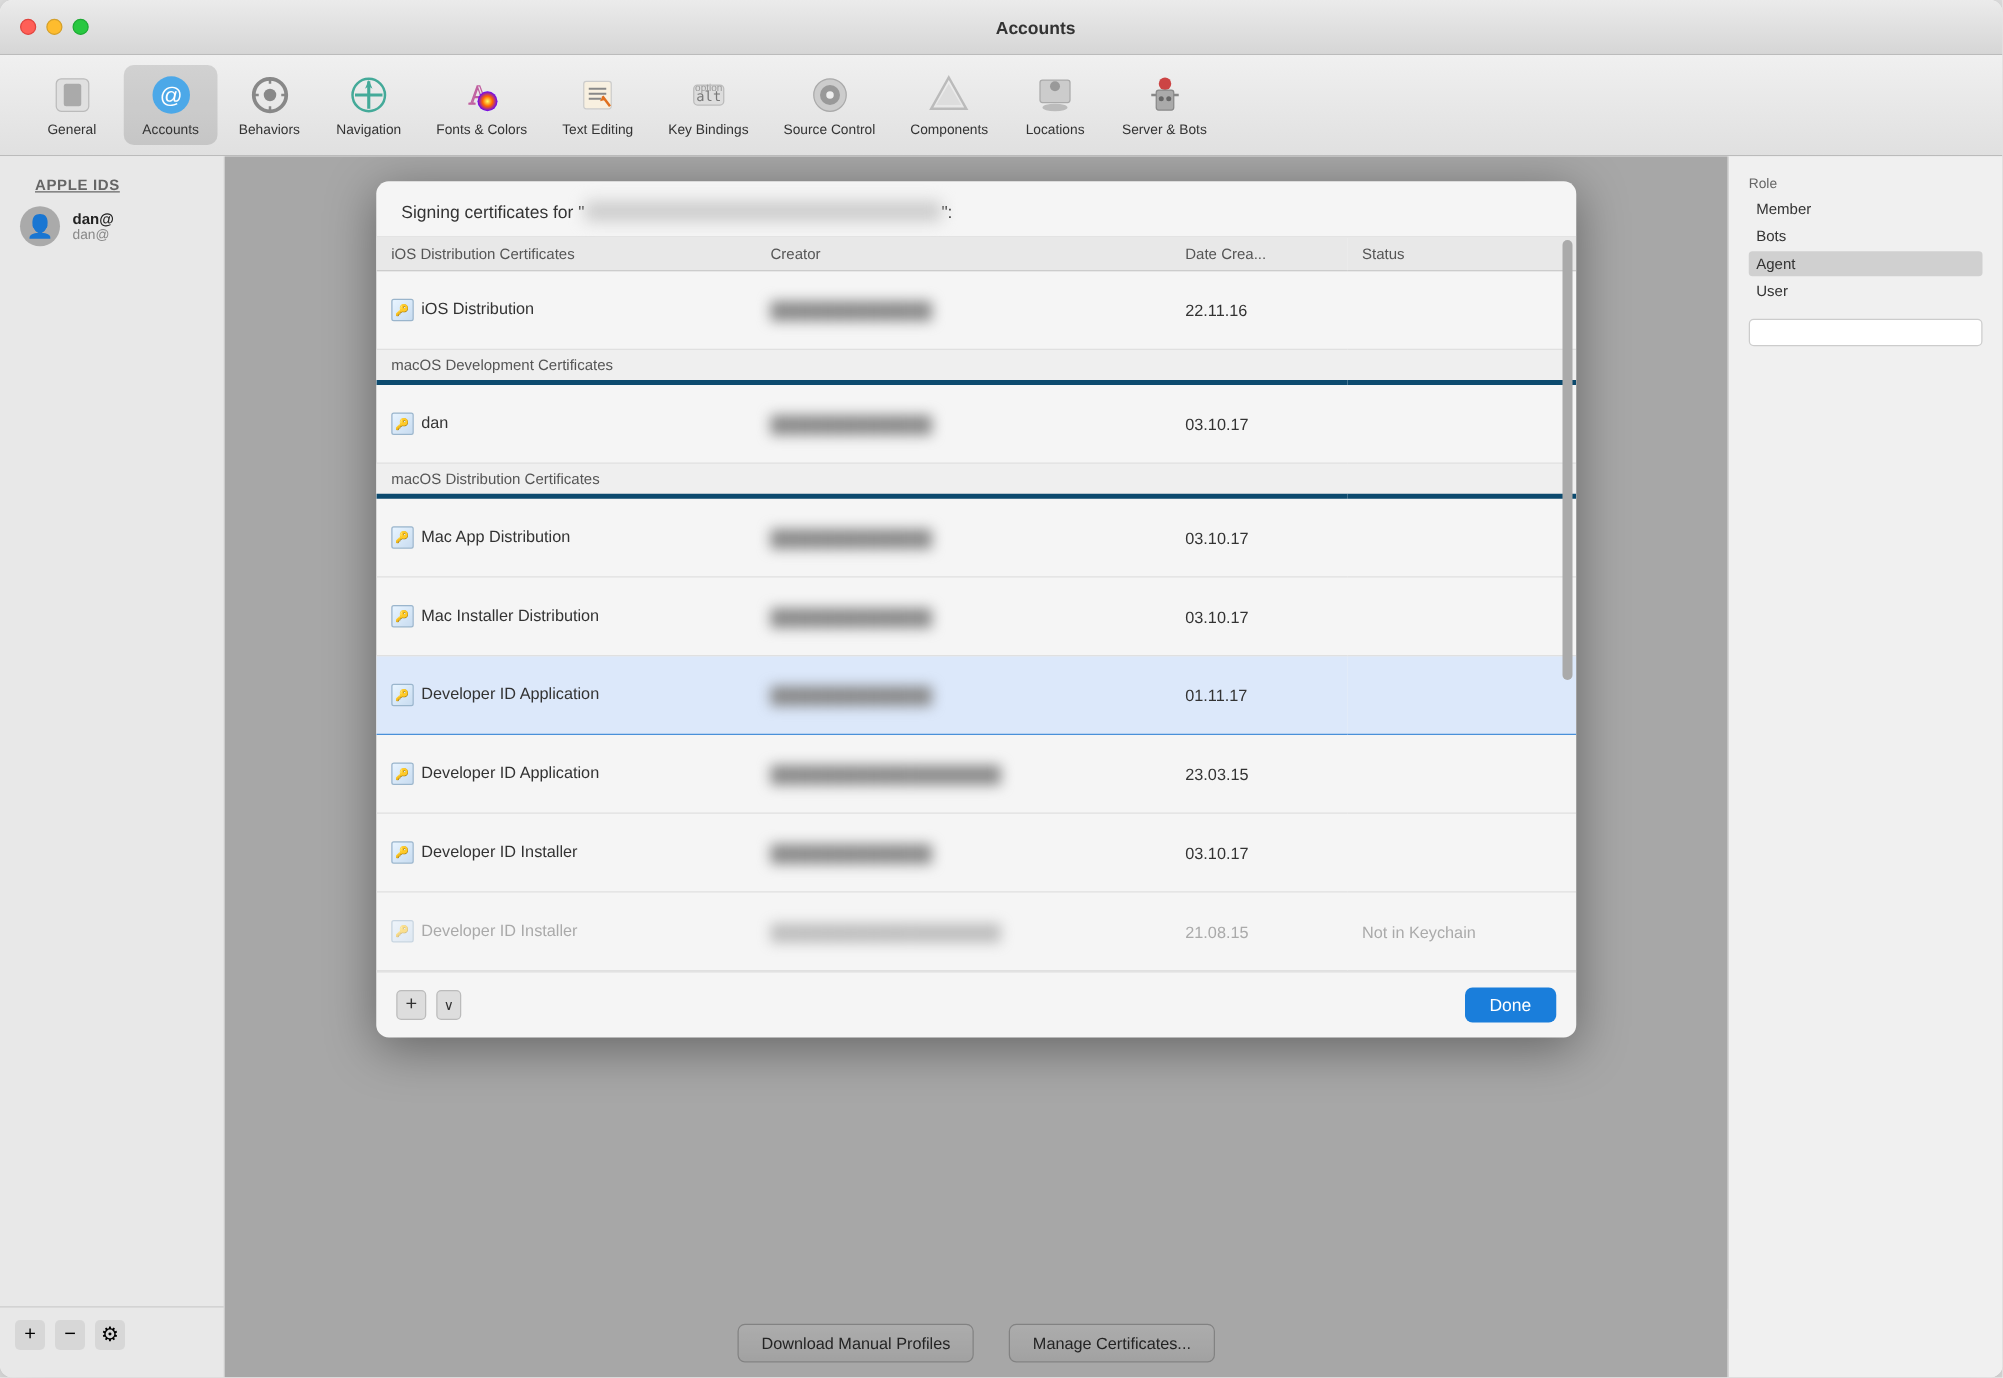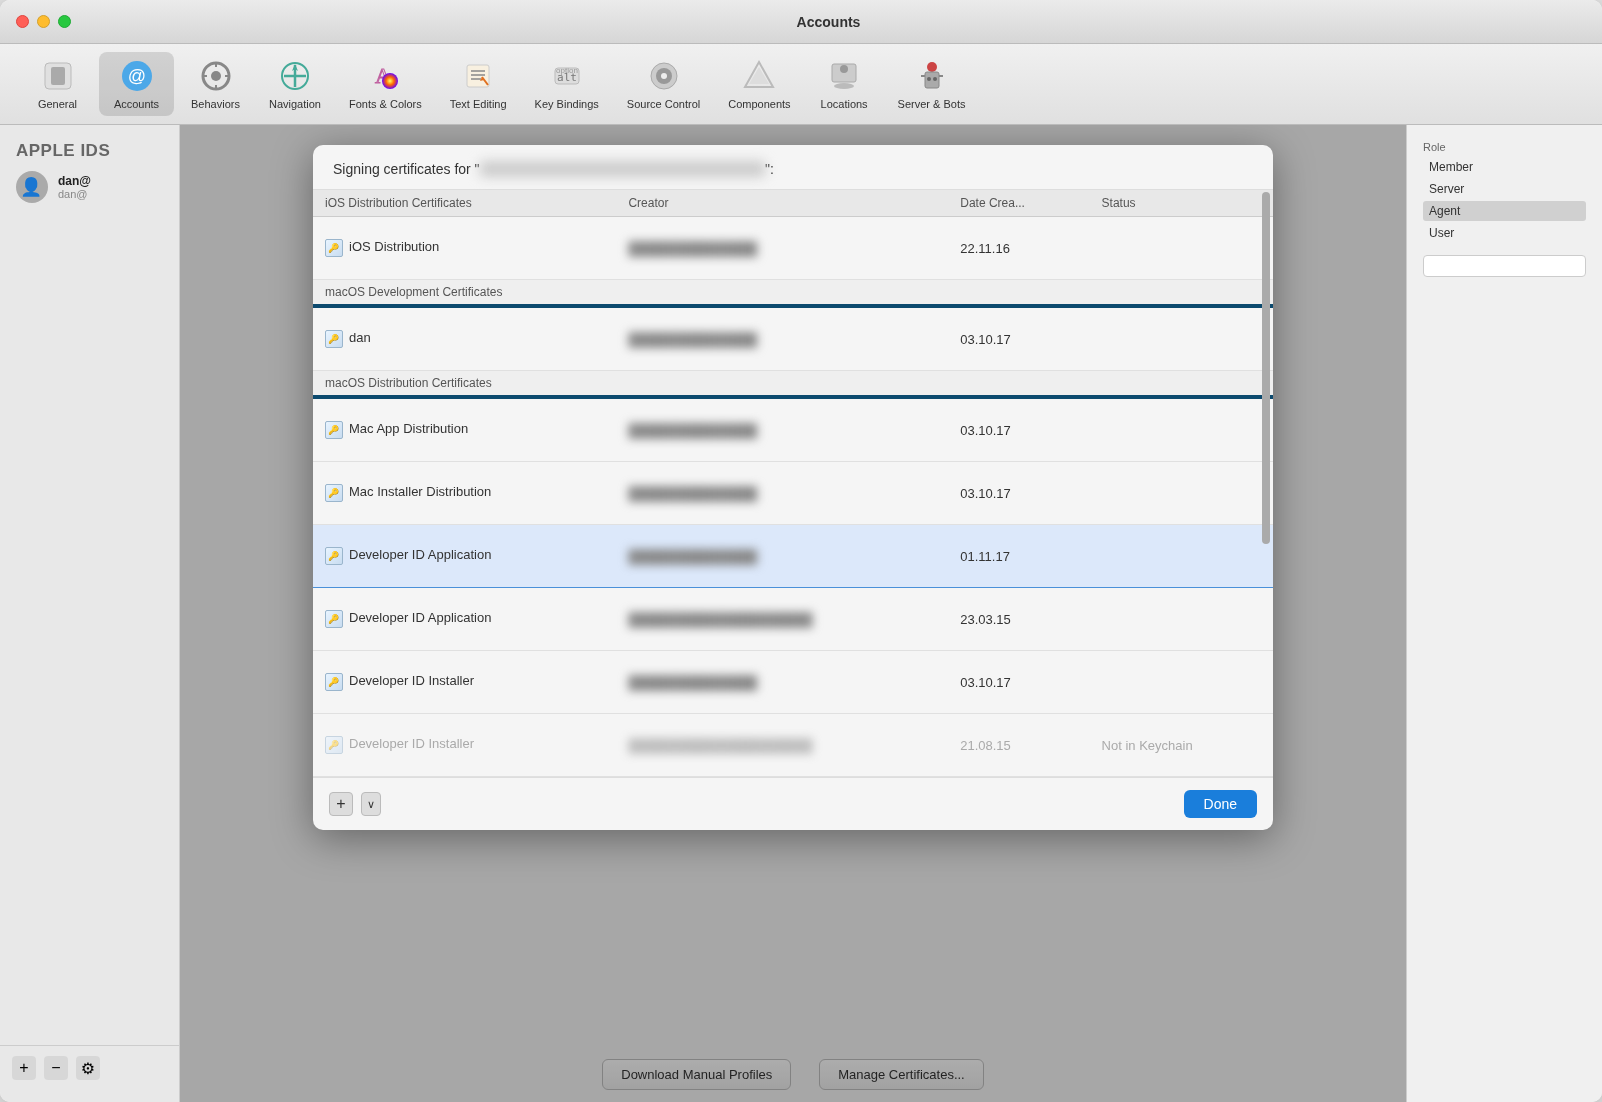--- a/index.html
+++ b/index.html
@@ -104,26 +104,27 @@
     
     .sidebar {
       width: 180px;
       background: #e8e8e8;
       border-right: 1px solid #ccc;
       display: flex;
       flex-direction: column;
       padding: 12px 0;
     }
     .sidebar-section-title {
-      font-size: 17px;
+      font-size: 12px;
       font-weight: 700;
       color: #666;
-      padding: 4px 16px;
+      padding: 4px 28px;
       text-transform: uppercase;
       letter-spacing: 0.5px;
+      text-decoration: underline;
     }
     .sidebar-item {
       display: flex;
       align-items: center;
       padding: 6px 16px;
       gap: 10px;
       cursor: pointer;
     }
     .sidebar-avatar {
       width: 32px;
@@ -178,21 +179,21 @@
       flex: 1;
       padding: 20px;
       background: #f0f0f0;
       display: flex;
       flex-direction: column;
       position: relative;
     }
 
     
     .right-panel {
-      width: 196px;
+      width: 220px;
       background: #f0f0f0;
       border-left: 1px solid #ccc;
       padding: 16px;
       display: flex;
       flex-direction: column;
       gap: 12px;
     }
     .right-panel-field {
       display: flex;
       flex-direction: column;
@@ -694,21 +695,21 @@
         <button class="bottom-btn">Download Manual Profiles</button>
         <button class="bottom-btn">Manage Certificates...</button>
       </div>
     </div>
 
     <div class="right-panel">
       <div class="right-panel-field">
         <div class="right-panel-label">Role</div>
         <div class="right-panel-role-list">
           <div class="role-item">Member</div>
-          <div class="role-item">Server</div>
+          <div class="role-item">Bots</div>
           <div class="role-item selected">Agent</div>
           <div class="role-item">User</div>
         </div>
       </div>
       <div class="right-panel-field">
         <div class="right-panel-input"></div>
       </div>
     </div>
   </div>
 </div>

